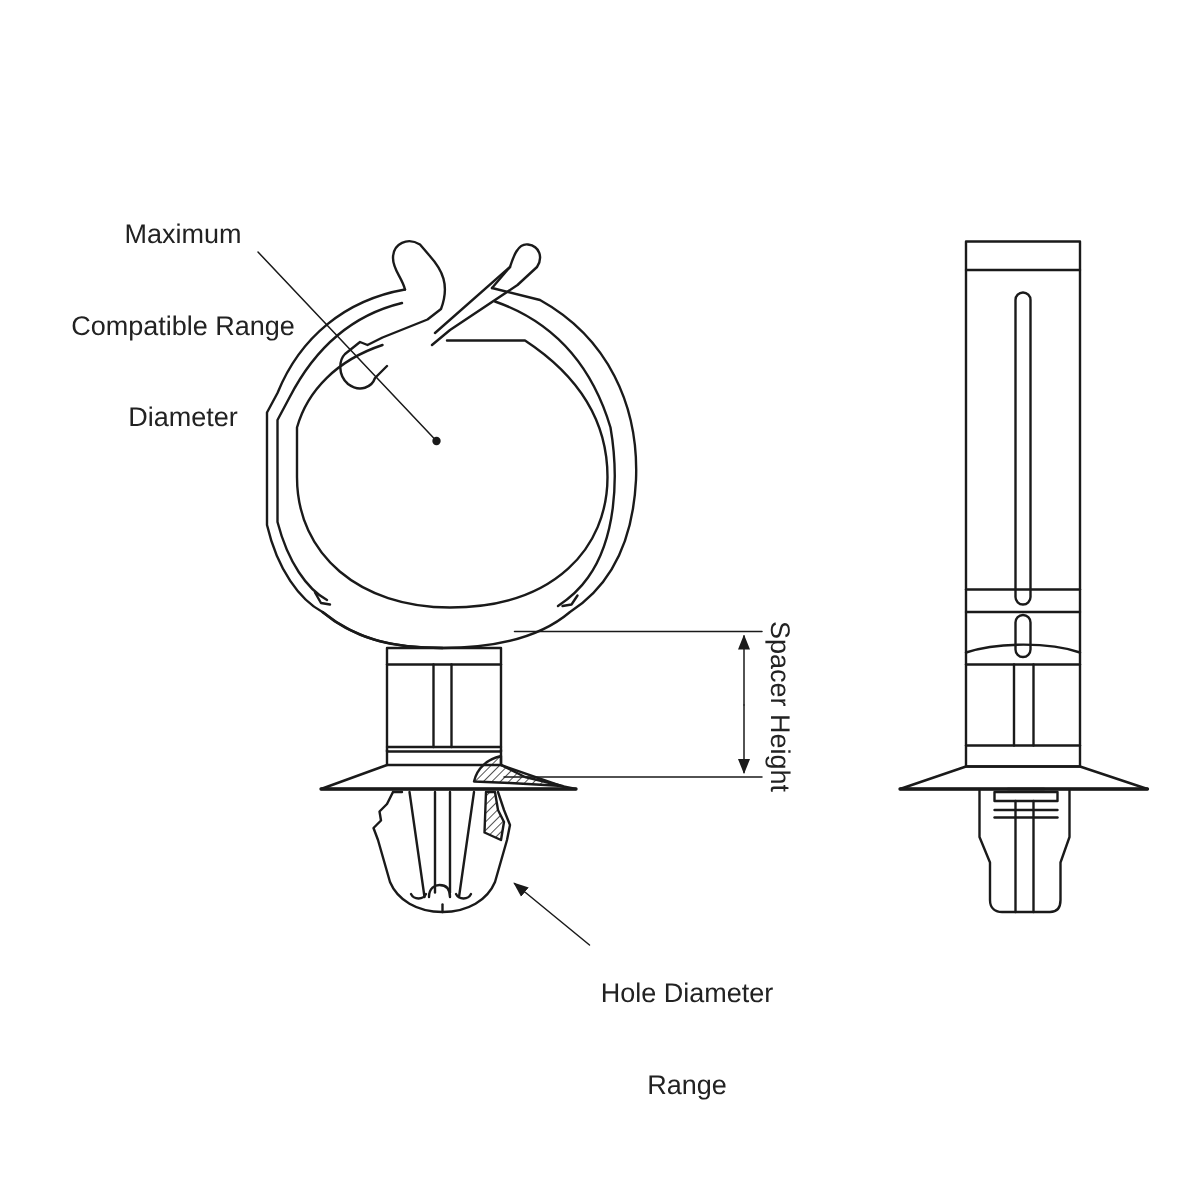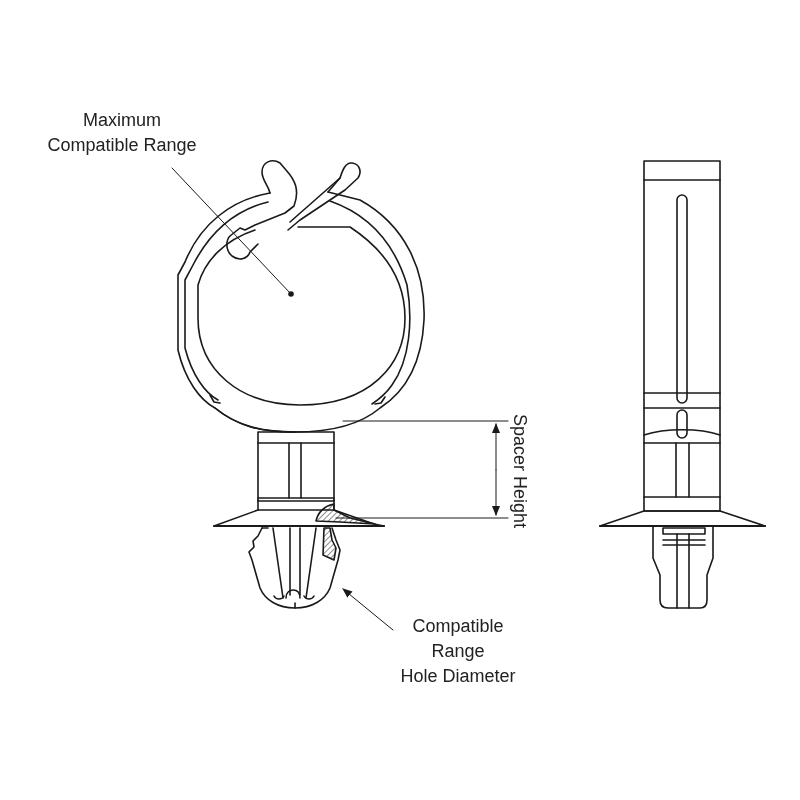--- a/index.html
+++ b/index.html
@@ -8,21 +8,21 @@
     svg { position: absolute; left: 0; top: 0; }
     .label {
       position: absolute;
       font-family: "Liberation Sans", sans-serif;
       font-size: 18px;
       line-height: 25px;
       color: #222222;
       text-align: center;
       white-space: nowrap;
     }
-    .label span { display: block; }
+    .label span { display: block; margin-top: 36px; }
     .label-cable { left: 22px; top: 108px; width: 200px; }
     .label-hole { left: 368px; top: 614px; width: 180px; }
     .label-spacer {
       left: 440px; top: 459px; width: 160px; height: 24px;
       transform: rotate(90deg);
       transform-origin: center center;
       line-height: 24px;
     }
   </style>
 </head>
@@ -133,23 +133,23 @@
         <line x1="677" y1="534" x2="677" y2="608"></line>
         <line x1="689" y1="534" x2="689" y2="608"></line>
         <line x1="672" y1="526" x2="696" y2="526"></line>
       </g>
     </g>
   </svg>
 
   <div class="label label-cable">
     <span>Maximum</span>
     <span>Compatible Range</span>
+    <span>Diameter</span>
   </div>
 
   <div class="label label-spacer">Spacer Height</div>
 
   <div class="label label-hole">
-    <span>Compatible</span>
+    <span>Hole Diameter</span>
     <span>Range</span>
-    <span>Hole Diameter</span>
   </div>
 
 </div>
 
 </body></html>

